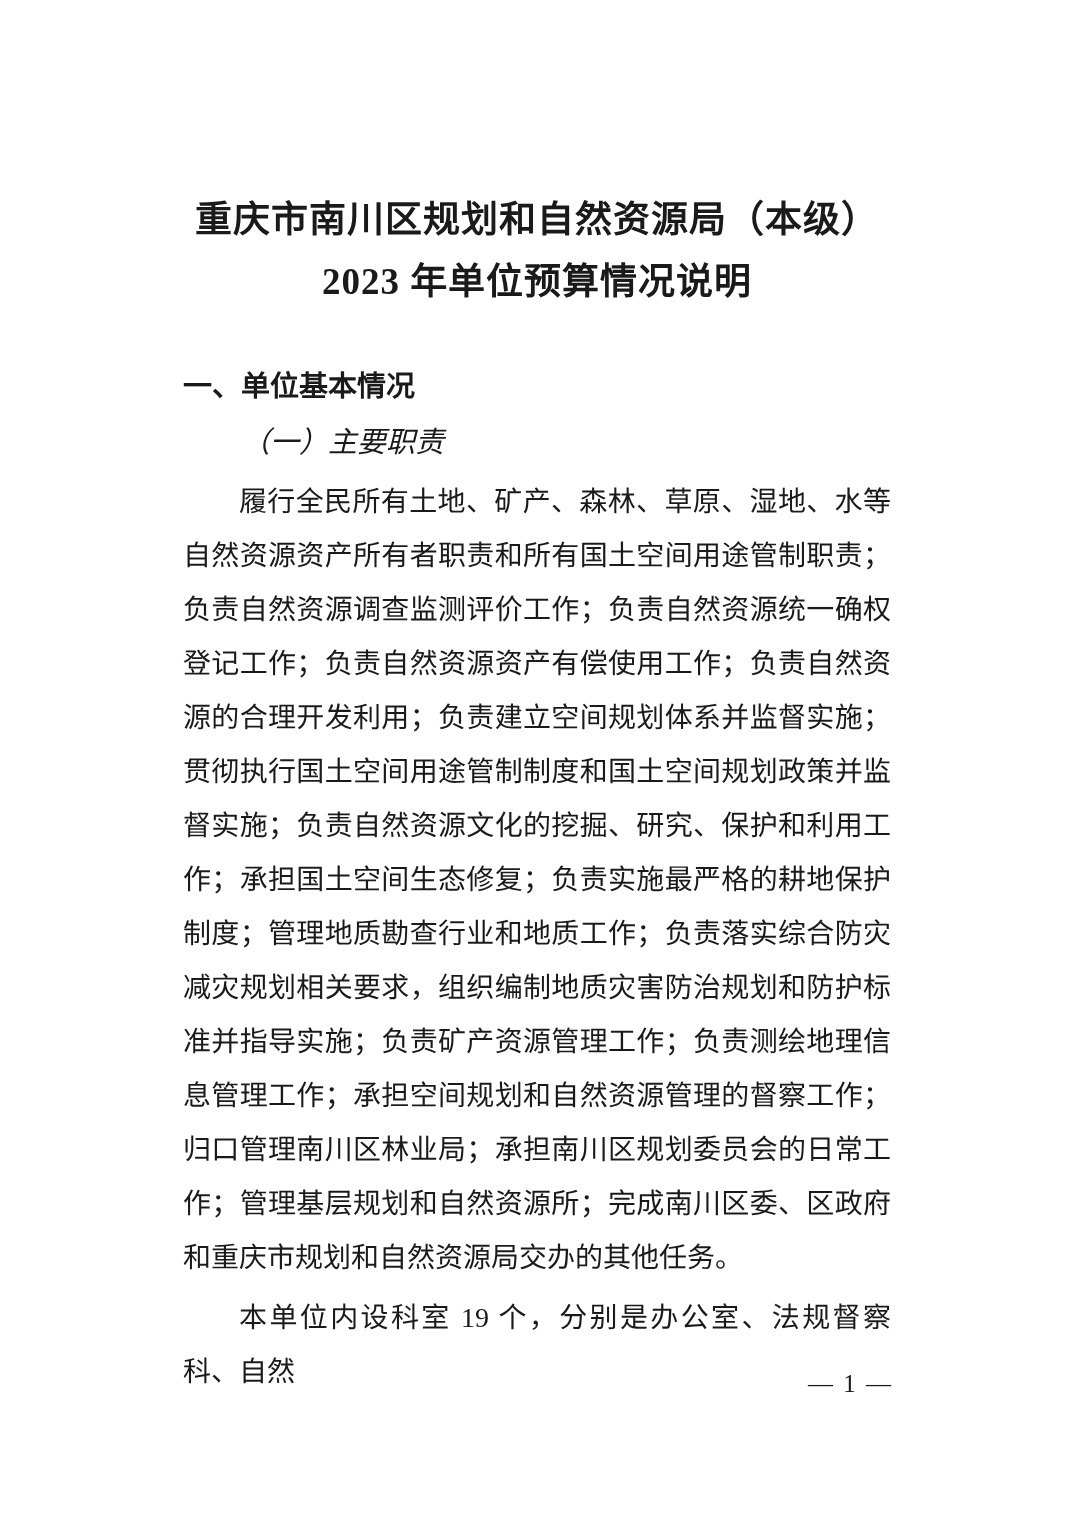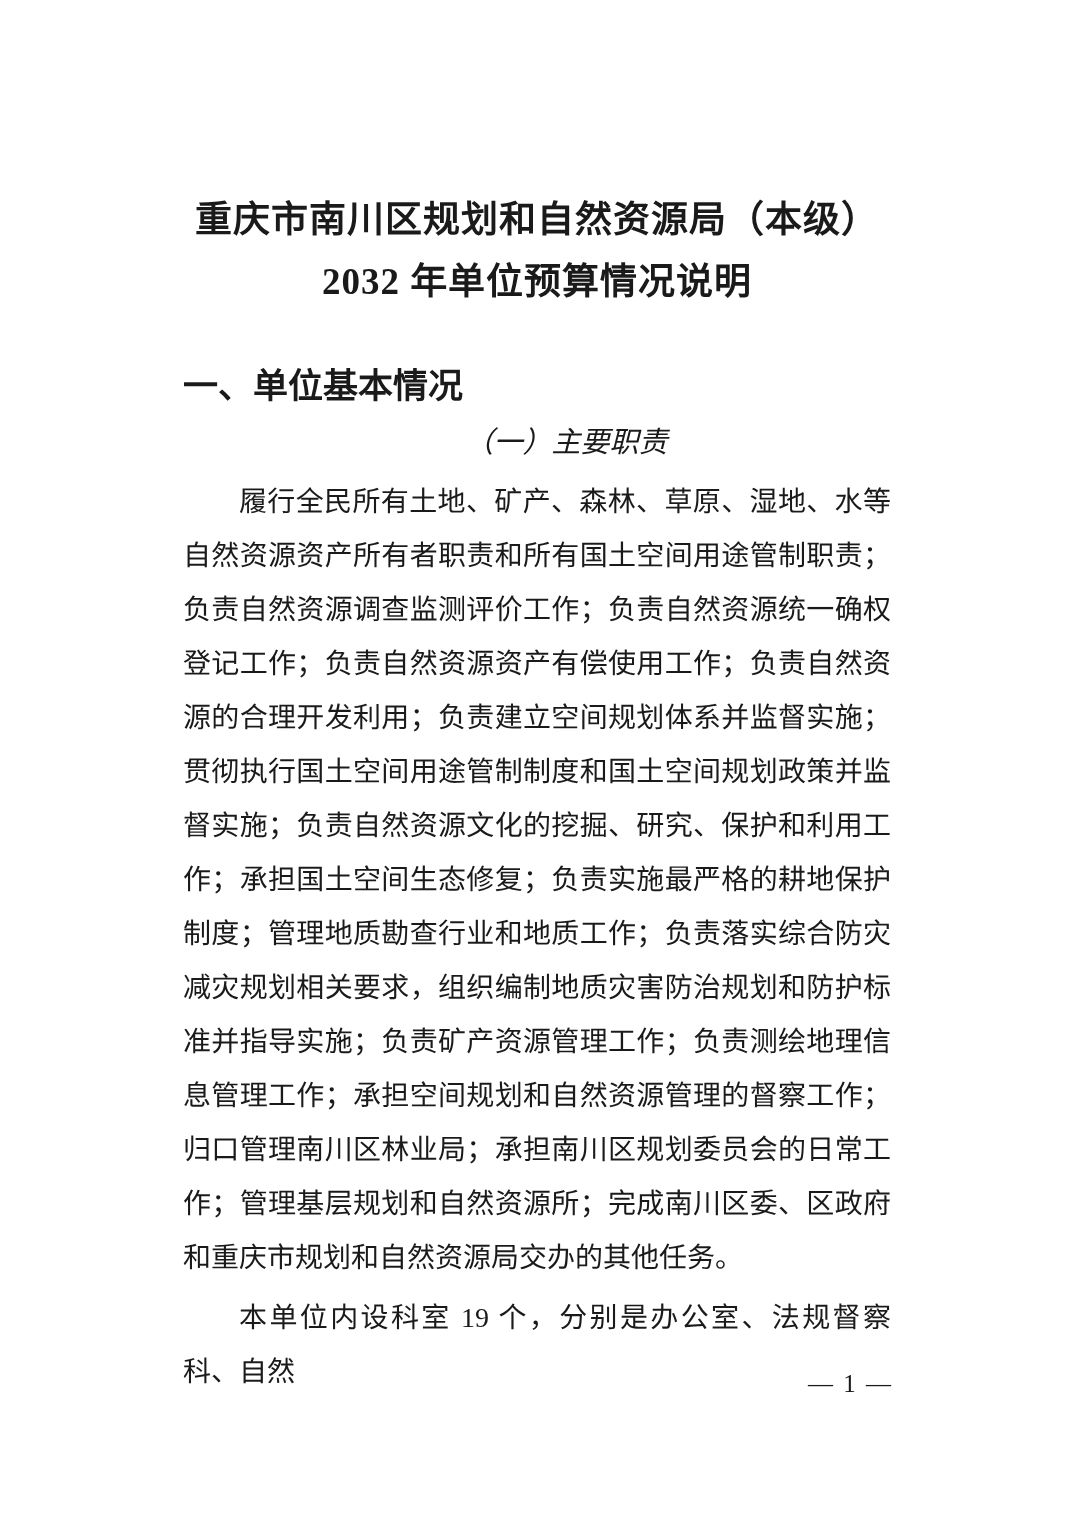--- a/index.html
+++ b/index.html
@@ -24,32 +24,31 @@
     font-family: "Liberation Serif", "DejaVu Serif", serif;
     font-weight: bold;
     font-size: 37px;
     line-height: 62px;
     letter-spacing: 1px;
   }
   .section-heading {
     margin: 46px 0 0 0;
     font-family: "Liberation Sans", "DejaVu Sans", sans-serif;
     font-weight: bold;
-    font-size: 35px;
+    font-size: 29px;
     line-height: 54px;
   }
   .sub-heading {
     margin: 2px 0 0 0;
     font-family: "Liberation Serif", "DejaVu Serif", serif;
     font-style: italic;
     font-weight: normal;
     font-size: 29px;
     line-height: 54px;
     text-indent: 2em;
-    text-align: center;
   }
   .body-para {
     margin: 6px 0 0 0;
     font-family: "Liberation Serif", "DejaVu Serif", serif;
     font-size: 28px;
     line-height: 54px;
     text-align: justify;
     text-indent: 2em;
   }
   .page-number {
@@ -63,21 +62,21 @@
     letter-spacing: 2px;
   }
 </style>
 </head>
 <body>
 
 <div class="page">
 
   <h1 class="doc-title">
     <span>重庆市南川区规划和自然资源局（本级）</span><br>
-    <span>2032 年单位预算情况说明</span>
+    <span>2023 年单位预算情况说明</span>
   </h1>
 
   <h2 class="section-heading">一、单位基本情况</h2>
 
   <h3 class="sub-heading">（一）主要职责</h3>
 
   <p class="body-para">履行全民所有土地、矿产、森林、草原、湿地、水等自然资源资产所有者职责和所有国土空间用途管制职责；负责自然资源调查监测评价工作；负责自然资源统一确权登记工作；负责自然资源资产有偿使用工作；负责自然资源的合理开发利用；负责建立空间规划体系并监督实施；贯彻执行国土空间用途管制制度和国土空间规划政策并监督实施；负责自然资源文化的挖掘、研究、保护和利用工作；承担国土空间生态修复；负责实施最严格的耕地保护制度；管理地质勘查行业和地质工作；负责落实综合防灾减灾规划相关要求，组织编制地质灾害防治规划和防护标准并指导实施；负责矿产资源管理工作；负责测绘地理信息管理工作；承担空间规划和自然资源管理的督察工作；归口管理南川区林业局；承担南川区规划委员会的日常工作；管理基层规划和自然资源所；完成南川区委、区政府和重庆市规划和自然资源局交办的其他任务。</p>
 
 
   <p class="body-para">本单位内设科室 19 个，分别是办公室、法规督察科、自然</p>

